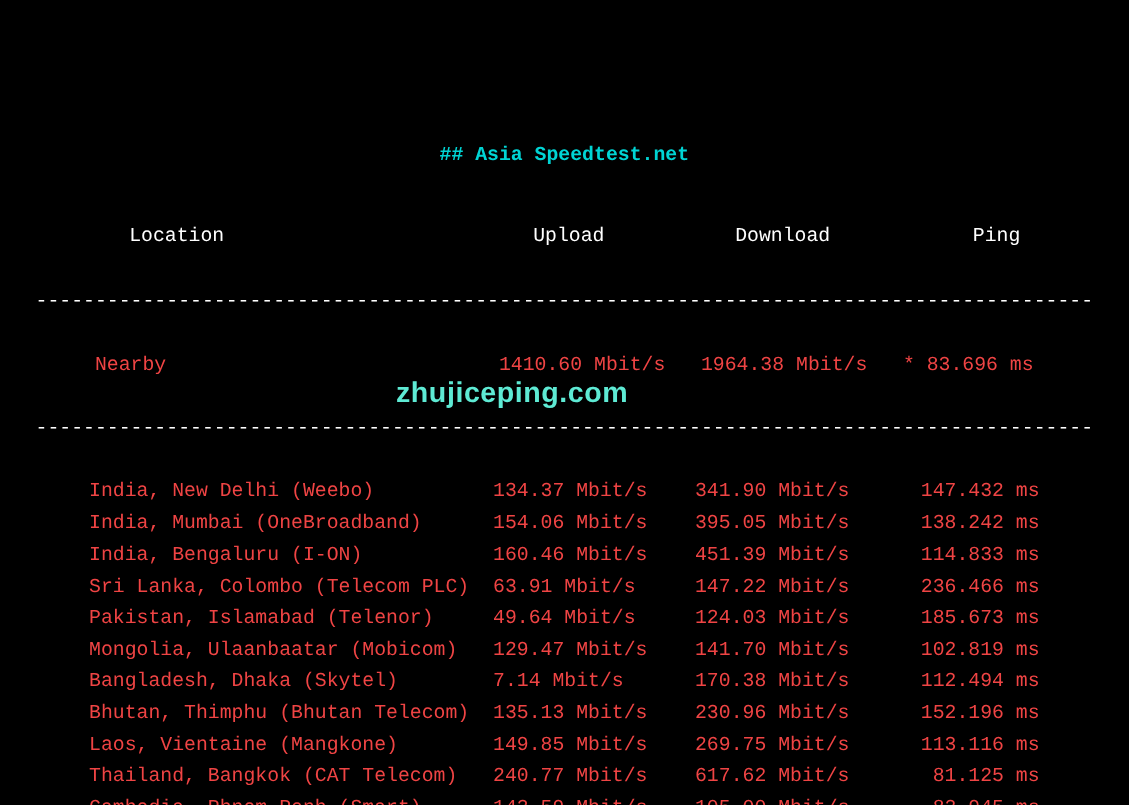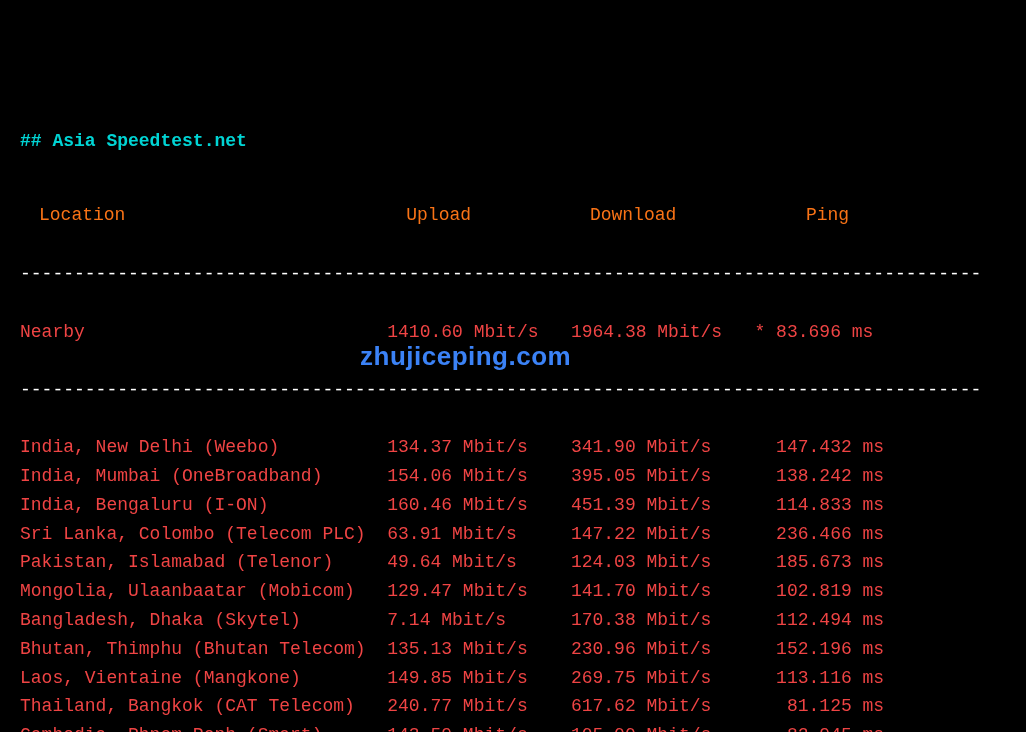--- a/index.html
+++ b/index.html
@@ -1,50 +1,50 @@
 <!DOCTYPE html>
 <html><head>
   <meta charset="utf-8">
   <style>
-    * { margin: 0; padding: 0; box-sizing: border-box; }
+    * { margin: 0; padding: 0; box-sizing: border-box; text-align: center; }
     body {
       background: #000;
       color: #fff;
       font-family: 'Consolas', 'Monaco', 'Courier New', monospace;
       font-size: 18px;
       line-height: 1.6;
       padding: 12px 20px;
       width: 1026px;
       height: 732px;
       overflow: hidden;
       position: relative;
       white-space: pre;
     }
     .title {
       color: #00d4d4;
       font-weight: bold;
       margin-bottom: 16px;
     }
     .header-row {
-      color: #f97316;
+      color: #ffffff;
       margin-bottom: 2px;
       margin-left: 19px;
     }
     .divider {
       color: #fff;
       letter-spacing: 0;
     }
     .row {
       color: #ef4444;
     }
     .watermark {
       position: absolute;
       left: 360px;
       top: 336px;
-      color: #3b82f6;
+      color: #5eead4;
       font-size: 26px;
       font-weight: bold;
       font-family: Arial, sans-serif;
       pointer-events: none;
       letter-spacing: 0.5px;
       white-space: nowrap;
     }
   </style>
 </head>
 <body>

